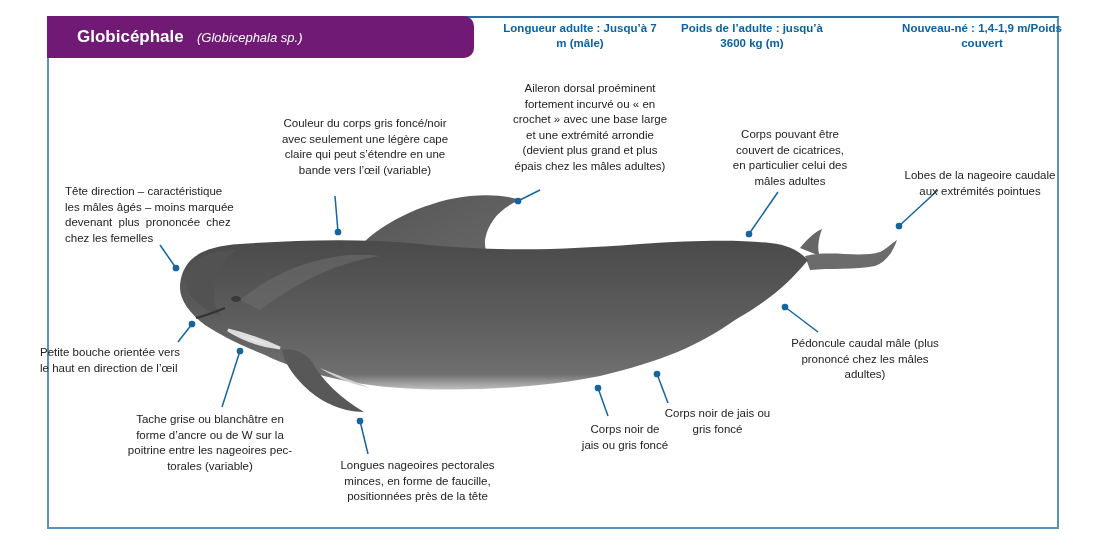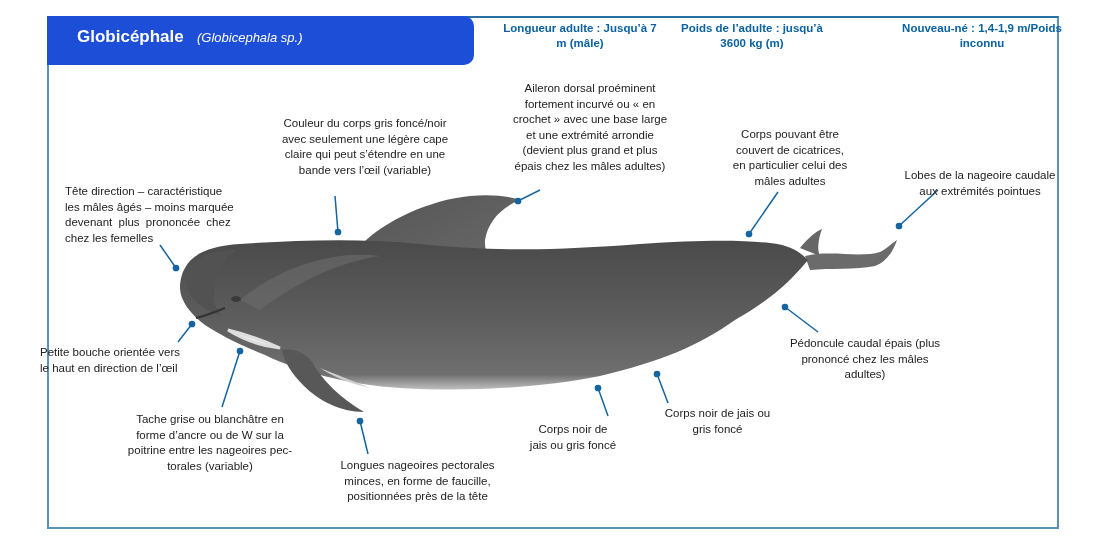--- a/index.html
+++ b/index.html
@@ -1,21 +1,21 @@
 <!DOCTYPE html>
 <html><head>
 <meta charset="utf-8">
 <style>
   html, body { margin:0; padding:0; background:#ffffff; }
   body { width:1096px; height:560px; position:relative; overflow:hidden;
          font-family:"Liberation Sans", "DejaVu Sans", sans-serif; }
   .frame { position:absolute; left:47px; top:16px; width:1012px; height:513px;
            border:2px solid #5a93b5; border-top-color:#2a6fa3; box-sizing:border-box; }
-  .title-bar { position:absolute; left:47px; top:16px; width:427px; height:49px;
-               background:#1d4ed8; border-radius:0 10px 10px 0;text-align:center; }
+  .title-bar { position:absolute; left:47px; top:16px; width:427px; height:42px;
+               background:#701a75; border-radius:0 10px 10px 0;text-align:center; }
   .title-main { position:absolute; left:30px; top:11px; color:#fff; font-weight:bold; font-size:17px; }
   .title-sci { position:absolute; left:150px; top:14px; color:#fff; font-style:italic; font-size:13px; }
   .stat { position:absolute; top:21px; color:#0a62a3; font-weight:bold; font-size:11.5px;
           text-align:center; line-height:15px; }
   .label { position:absolute; color:#222; font-size:11.5px; line-height:15.5px; }
   .c { text-align:center; }
   .j { text-align:justify; }
   svg.art { position:absolute; left:0; top:0; }
 </style>
 </head>
@@ -31,21 +31,21 @@
 <div class="stat" style="left:500px;width:160px;">
   <div>Longueur adulte : Jusqu’à 7</div>
   <div>m (mâle)</div>
 </div>
 <div class="stat" style="left:676px;width:152px;">
   <div>Poids de l’adulte : jusqu’à</div>
   <div>3600 kg (m)</div>
 </div>
 <div class="stat" style="left:892px;width:180px;">
   <div>Nouveau-né : 1,4-1,9 m/Poids</div>
-  <div>inconnu</div>
+  <div>couvert</div>
 </div>
 
 <svg class="art" width="1096" height="560">
   <defs>
     <linearGradient id="bodyGrad" x1="0" y1="0" x2="0" y2="1">
       <stop offset="0" stop-color="#4a4a4a"></stop>
       <stop offset="0.55" stop-color="#5e5e5e"></stop>
       <stop offset="0.9" stop-color="#6f6f6f"></stop>
       <stop offset="1" stop-color="#bfbfbf"></stop>
     </linearGradient>
@@ -147,27 +147,27 @@
   <div>poitrine entre les nageoires pec-</div>
   <div>torales (variable)</div>
 </div>
 
 <div class="label c" style="left:325px;top:458px;width:185px;">
   <div>Longues nageoires pectorales</div>
   <div>minces, en forme de faucille,</div>
   <div>positionnées près de la tête</div>
 </div>
 
-<div class="label c" style="left:518px;top:422px;width:110px;">
+<div class="label c" style="left:570px;top:422px;width:110px;">
   <div>Corps noir de</div>
   <div>jais ou gris foncé</div>
 </div>
 
 <div class="label c" style="left:655px;top:406px;width:125px;">
   <div>Corps noir de jais ou</div>
   <div>gris foncé</div>
 </div>
 
 <div class="label c" style="left:775px;top:336px;width:180px;">
-  <div>Pédoncule caudal épais (plus</div>
+  <div>Pédoncule caudal mâle (plus</div>
   <div>prononcé chez les mâles</div>
   <div>adultes)</div>
 </div>
 
 </body></html>

